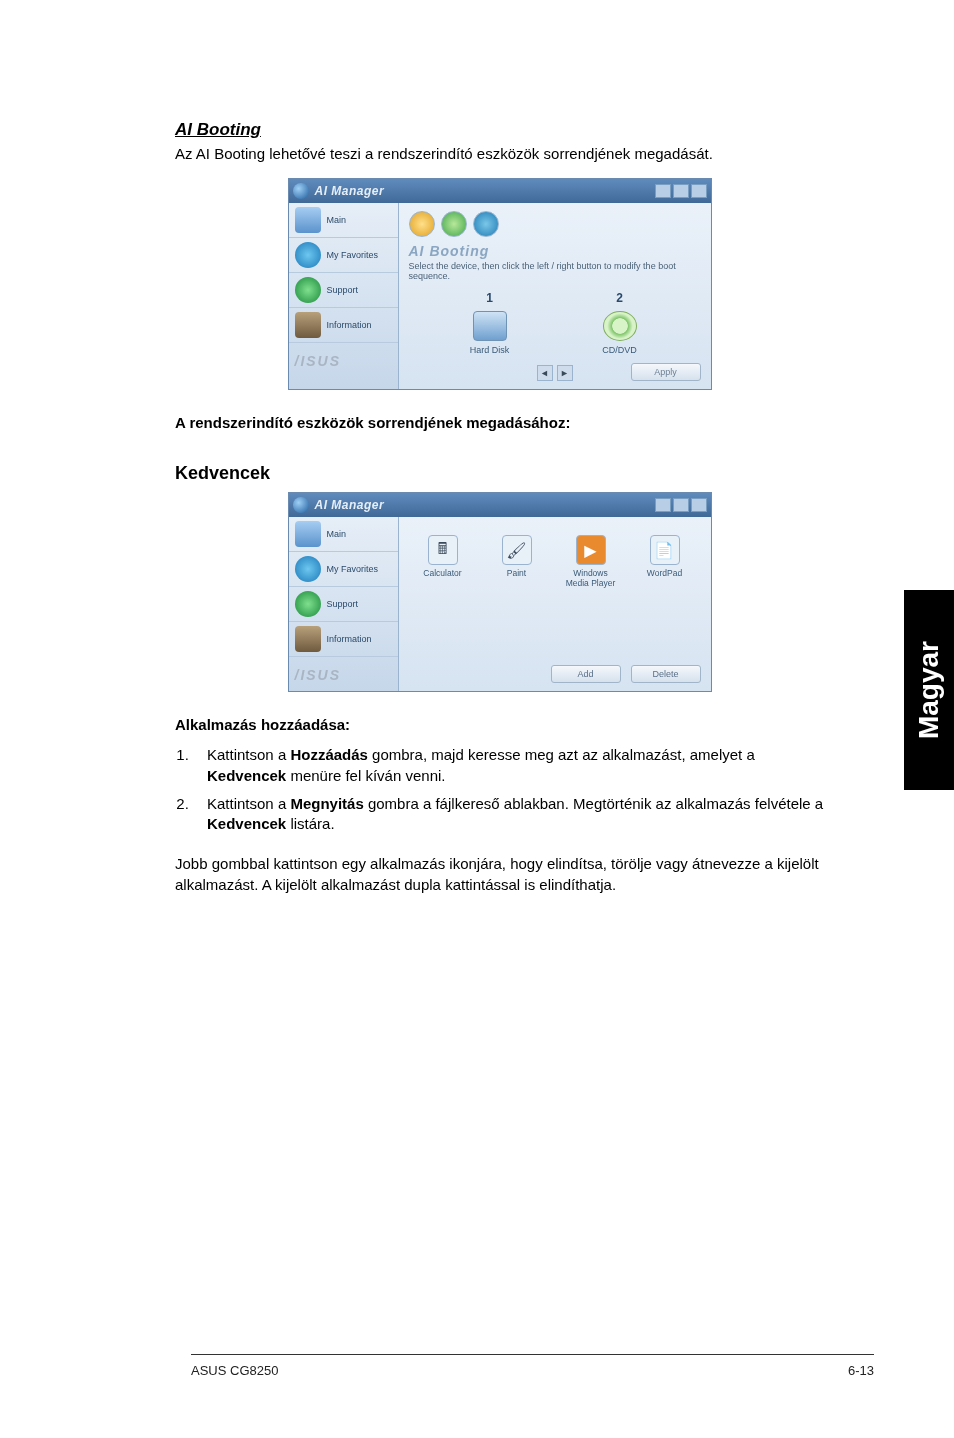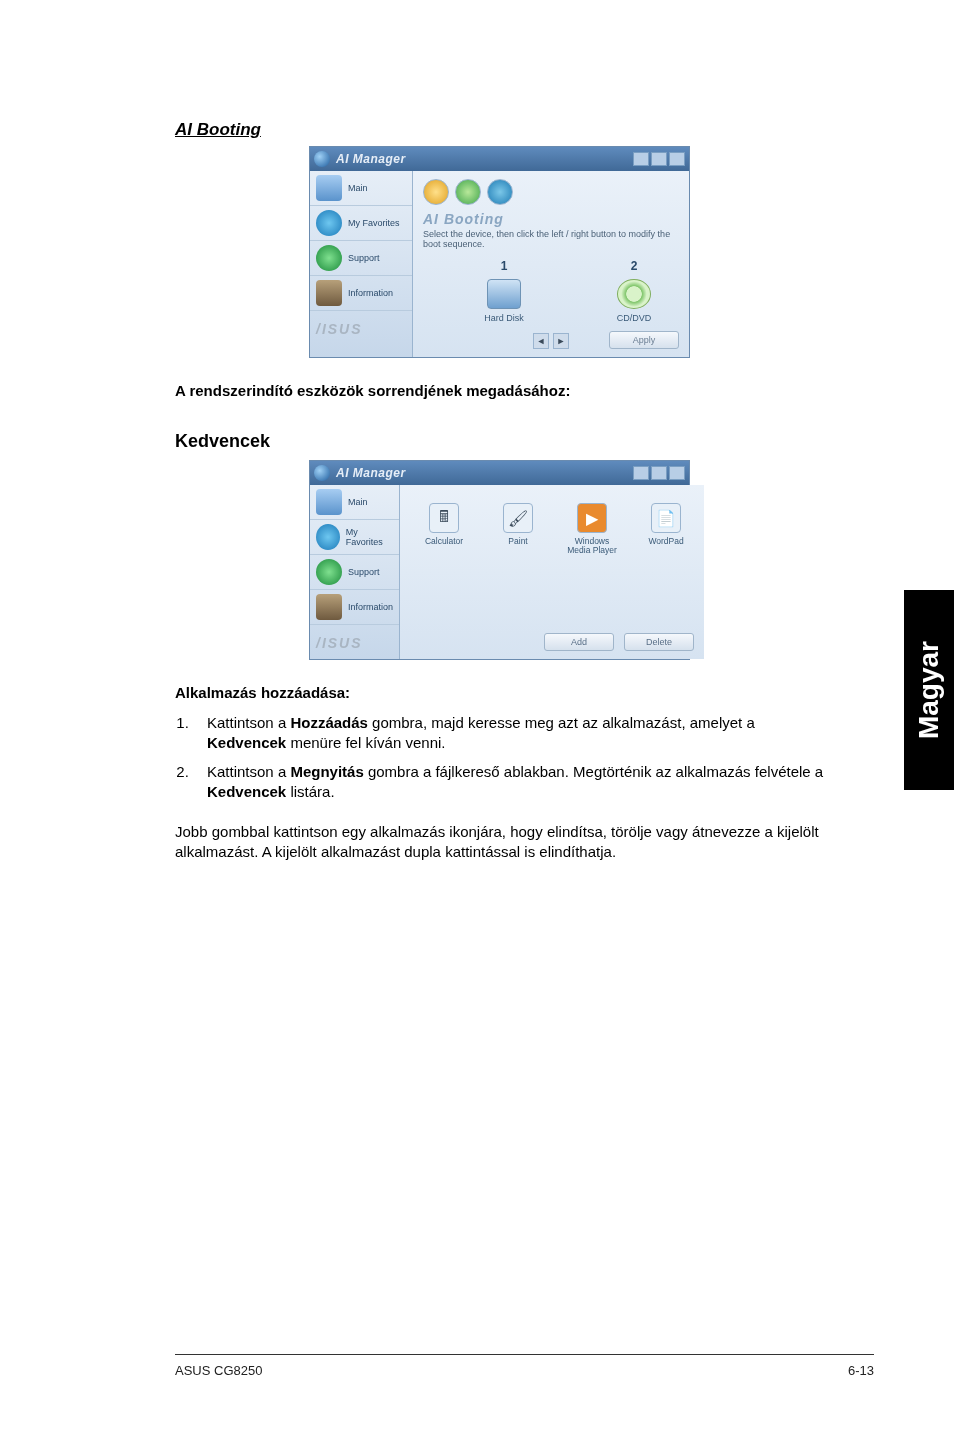--- a/index.html
+++ b/index.html
@@ -25,21 +25,21 @@
     font-size: 15px;
     line-height: 1.35;
     margin-bottom: 14px;
   }
   .screenshot-wrap {
     display: flex;
     justify-content: center;
     margin: 6px 0 24px 0;
   }
   .screenshot {
-    width: 381px;
+    width: 424px;
     border: 1px solid #6a8baf;
     background: #fca5a5;
     font-size: 10px;
     color: #3a4a5a;
   }
   .sc-titlebar {
     height: 24px;
     background: linear-gradient(#5f8bbd, #406997);
     display: flex;
     align-items: center;
@@ -131,36 +131,37 @@
   }
   .side-tab span {
     transform: rotate(-90deg);
     font-size:28px;
     font-weight:bold;
     white-space:nowrap;
   }
   .footer {
     position:absolute;
     bottom:60px;
-    left:175px;
+    left:191px;
     right:80px;
     border-top:1px solid #333;
     padding-top:8px;
     display:flex;
     justify-content:space-between;
     font-size:13px;
     color:#222;
   }
 </style>
 </head>
 <body>
 
 <div class="page">
 
   <div class="h-italic">AI Booting</div>
+  <div class="body-text">Az AI Booting lehetővé teszi a rendszerindító eszközök sorrendjének megadását.</div>
 
   <div class="screenshot-wrap">
     <div class="screenshot">
       <div class="sc-titlebar">
         <div class="sc-logo"></div>
         <div class="sc-title">AI Manager</div>
         <div class="sc-winbtns">
           <div class="sc-winbtn"></div>
           <div class="sc-winbtn"></div>
           <div class="sc-winbtn"></div>

